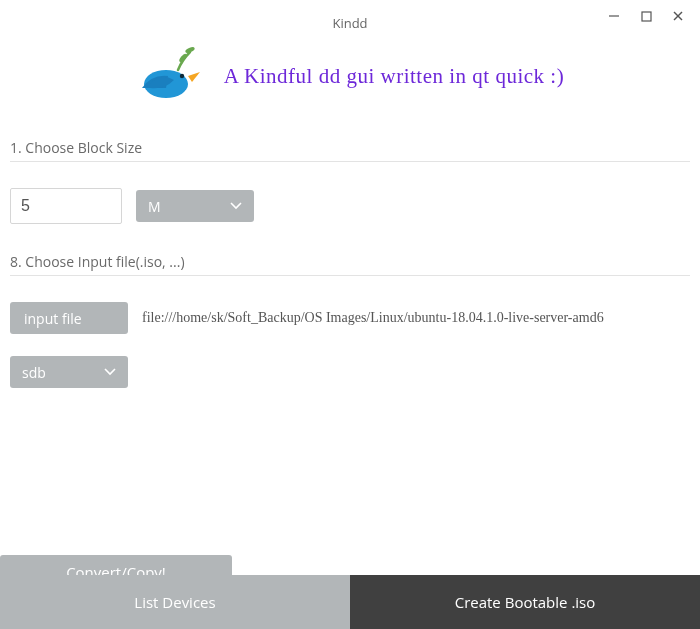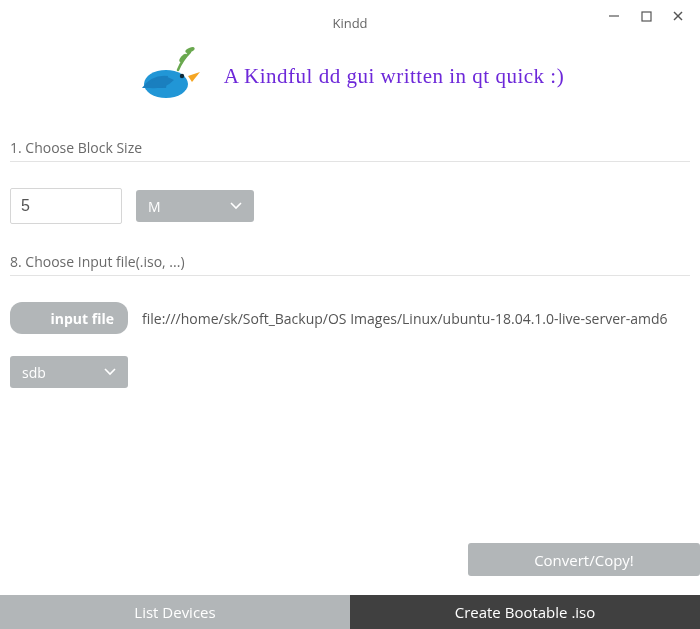--- a/index.html
+++ b/index.html
@@ -91,62 +91,62 @@
       position: relative;
       min-width: 118px;
       justify-content: space-between;
     }
     .select-caret {
       margin-left: 10px;
     }
     .file-btn {
       height: 32px;
       background: #b2b6b8;
-      border-radius: 12px;
-      color: #fff;
-      display: flex;
-      align-items: center;
-      justify-content: flex-end;
+      border-radius: 3px;
+      color: #fff;
+      display: flex;
+      align-items: center;
+      justify-content: flex-start;
       font-size: 14px;
       cursor: pointer;
       min-width: 118px;
       padding: 0 14px;
-      font-weight: bold;
     }
     .file-path {
       font-size: 14px;
       color: #555;
       white-space: nowrap;
+      font-family: Liberation Serif, serif;
     }
     .convert-bar {
       position: absolute;
-      bottom: 53px;
+      bottom: 41px;
       left: 0;
       width: 100%;
       display: flex;
-      justify-content: flex-end;
+      justify-content: flex-start;
     }
     .convert-btn {
       background: #b2b6b8;
       color: #fff;
       height: 33px;
       width: 232px;
       border-radius: 3px;
       display: flex;
       align-items: center;
       justify-content: center;
       font-size: 15px;
       cursor: pointer;
     }
     .bottom-tabs {
       position: absolute;
       bottom: 0;
       left: 0;
       width: 100%;
-      height: 34px;
+      height: 54px;
       display: flex;
     }
     .tab {
       flex: 1;
       display: flex;
       align-items: center;
       justify-content: center;
       font-size: 15px;
       color: #fff;
       cursor: pointer;

